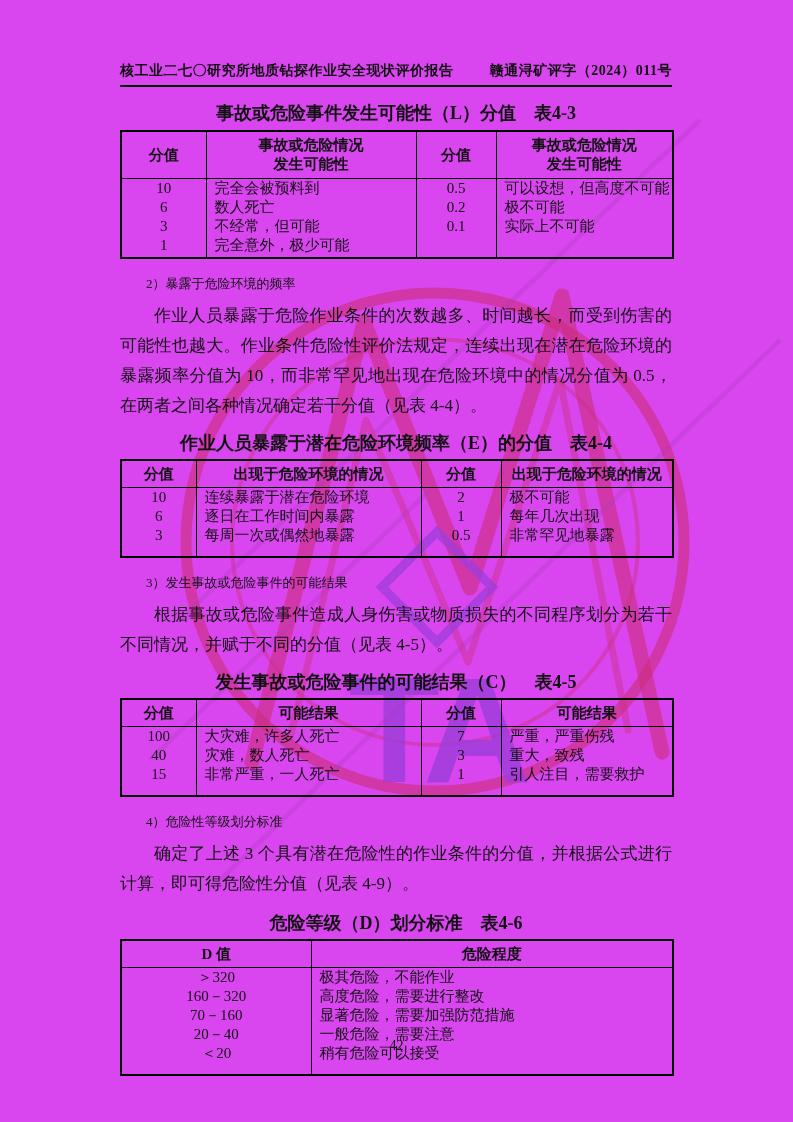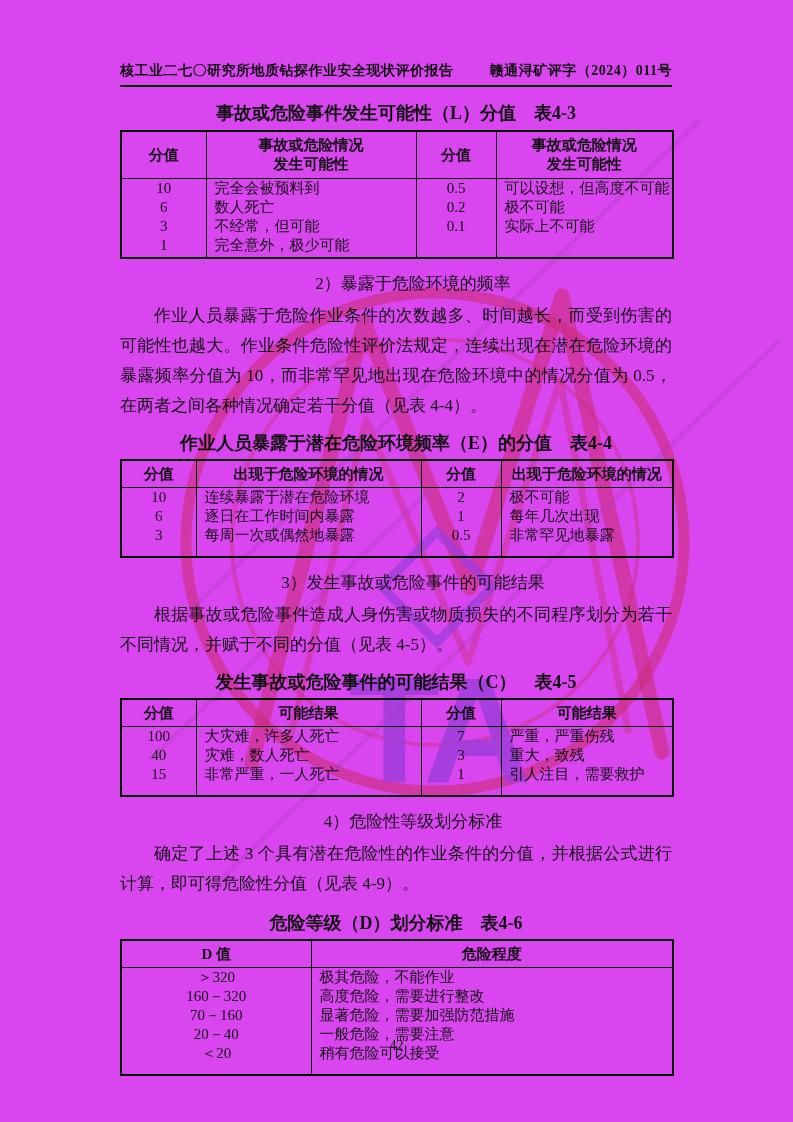--- a/index.html
+++ b/index.html
@@ -56,22 +56,22 @@
   .t46 th{height:26px;}
   .stack{display:flex;flex-direction:column;justify-content:flex-start;height:100%;box-sizing:border-box;}
   .stack.center{align-items:center;}
   .stack.left{align-items:flex-start;padding-left:8px;}
   .stack div{line-height:19px;white-space:nowrap;}
   .t43 td{height:78px;}
   .t44 td,.t45 td{height:68px;}
   .t46 td{height:106px;}
   
   .h-num{
-    font-size:17px;margin:10px 0 2px 0;
-    text-indent:2em;line-height:30px;text-align:center;
+    font-size:13px;margin:10px 0 2px 0;
+    text-indent:2em;line-height:30px;
   }
   .para{
     font-size:17px;line-height:30px;
     text-indent:2em;text-align:justify;
     margin:0;
   }
   
   .pagenum{
     position:absolute;left:0;right:0;top:1038px;
     text-align:center;font-size:14px;

